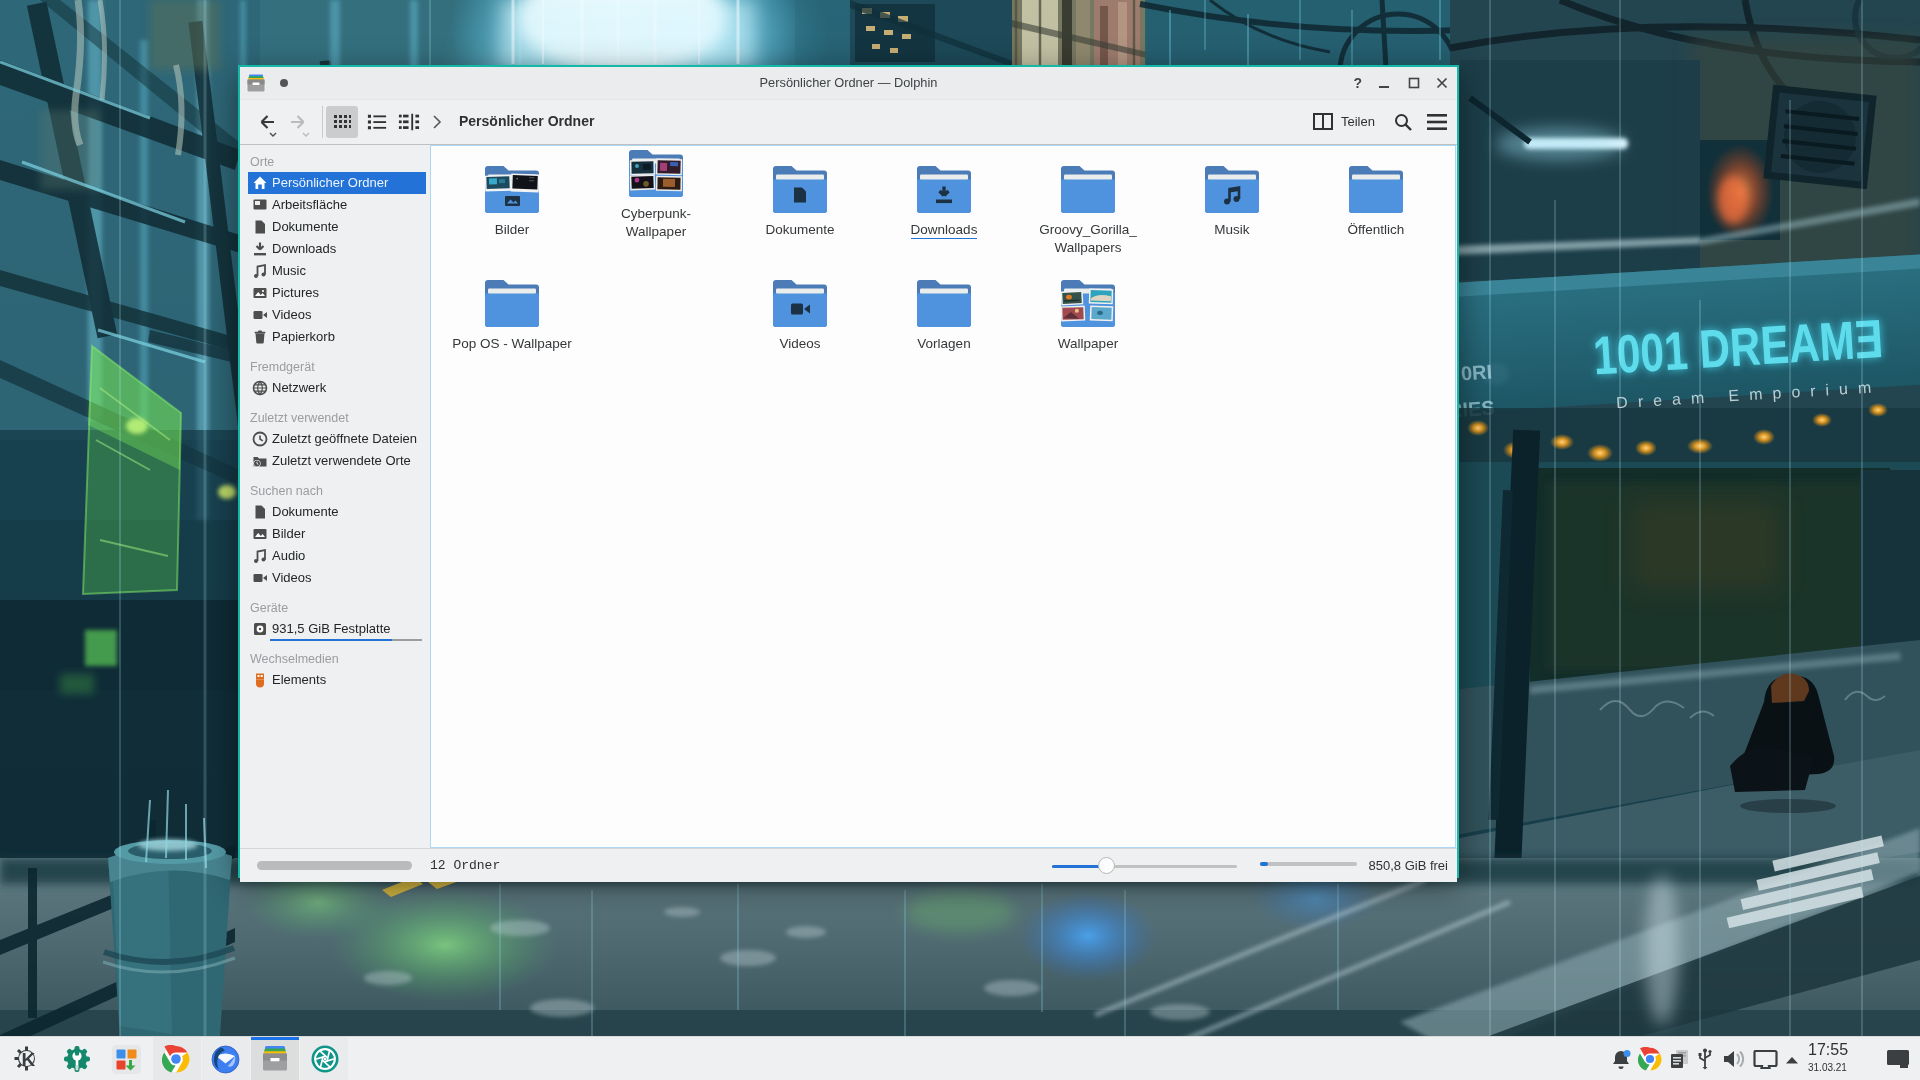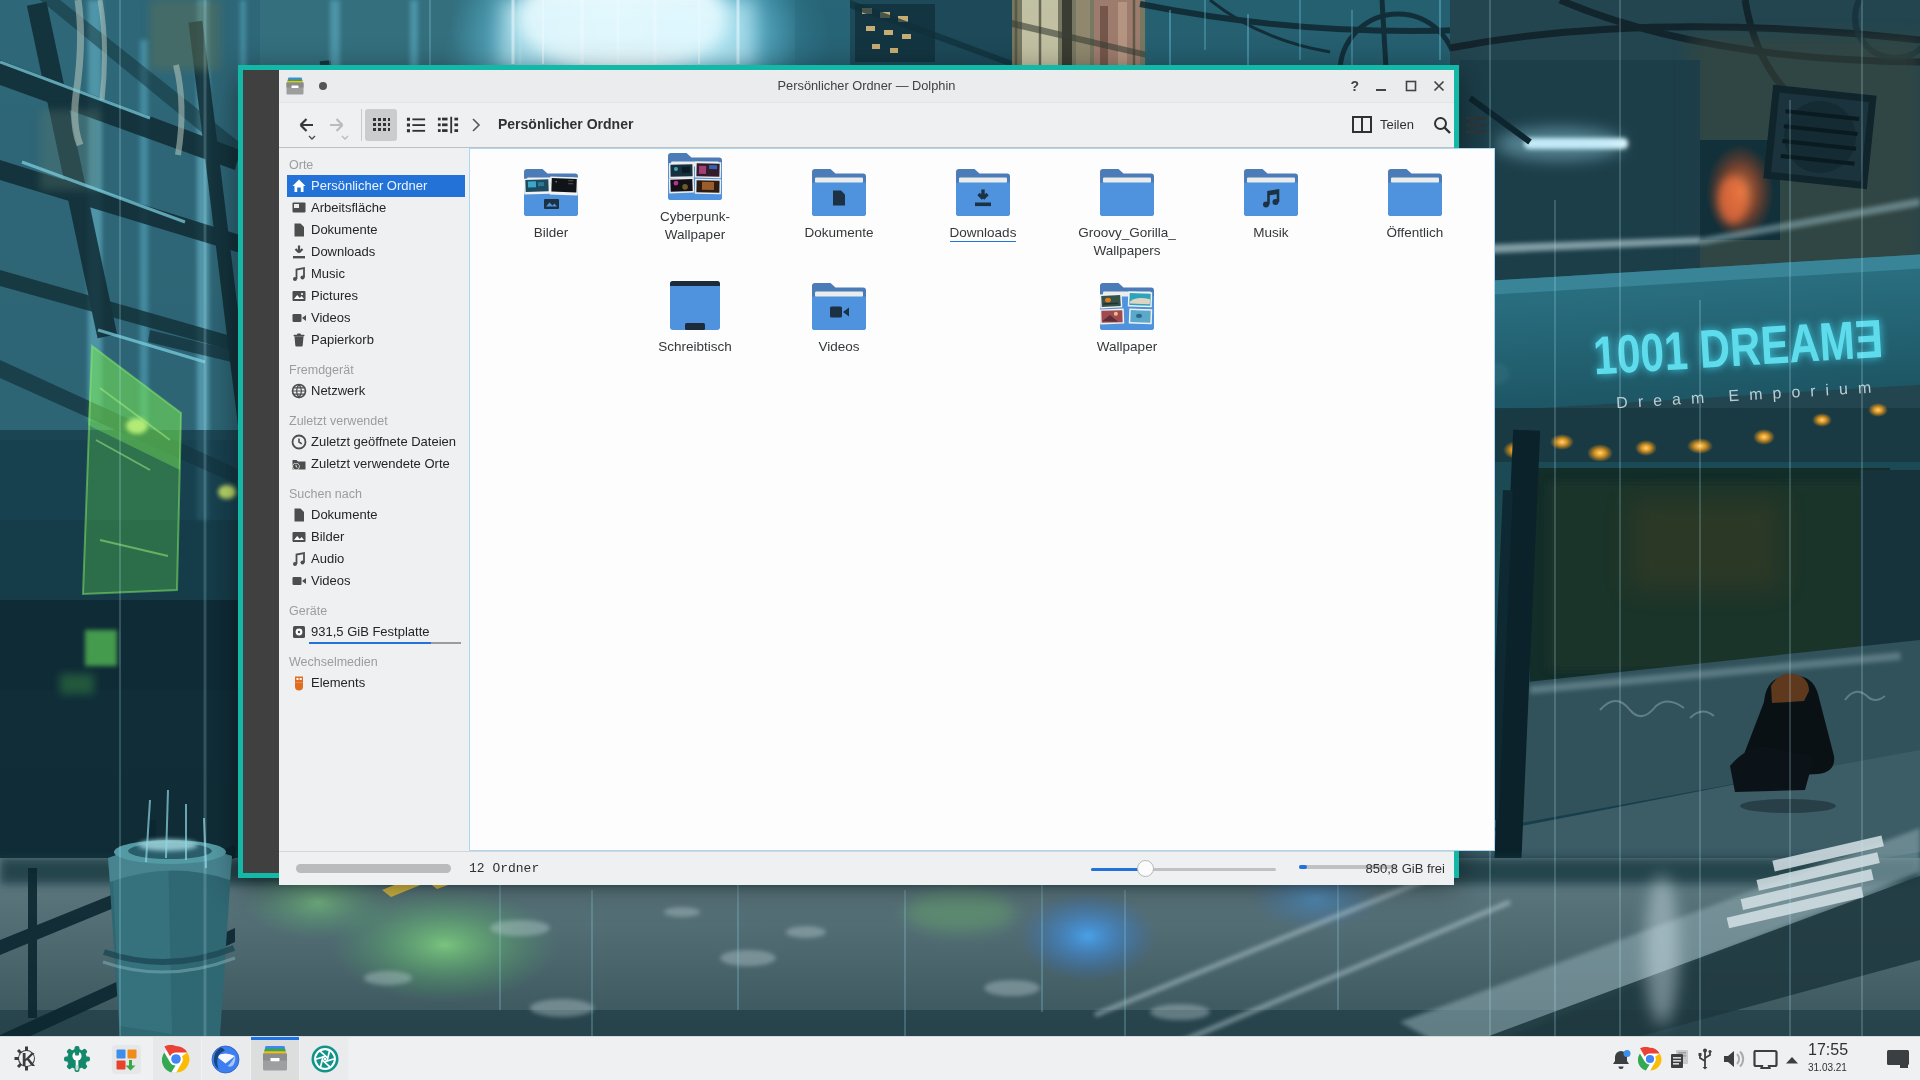--- a/index.html
+++ b/index.html
@@ -584,31 +584,37 @@
             <use href="#foldermusic"></use>
           </svg>
           <div class="flabel">Musik</div>
         </div>
       <div class="fitem" style="left:885px;top:16px">
           <svg class="fi" width="58" height="52" viewBox="0 0 58 52">
             <use href="#folderplain"></use>
           </svg>
           <div class="flabel">Öffentlich</div>
         </div>
-      <div class="fitem" style="left:165px;top:130px">
-          <svg class="fi" width="58" height="52" viewBox="0 0 58 52">
-            <use href="#folderdesk"></use>
-          </svg>
-          <div class="flabel">Schreibtisch</div>
+      <div class="fitem" style="left:21px;top:130px">
+          <svg class="fi" width="58" height="52" viewBox="0 0 58 52">
+            <use href="#folderplain"></use>
+          </svg>
+          <div class="flabel">Pop OS - Wallpaper</div>
         </div>
       <div class="fitem" style="left:309px;top:130px">
           <svg class="fi" width="58" height="52" viewBox="0 0 58 52">
             <use href="#foldervideo"></use>
           </svg>
           <div class="flabel">Videos</div>
+        </div>
+      <div class="fitem" style="left:453px;top:130px">
+          <svg class="fi" width="58" height="52" viewBox="0 0 58 52">
+            <use href="#folderplain"></use>
+          </svg>
+          <div class="flabel">Vorlagen</div>
         </div>
       <div class="fitem" style="left:597px;top:130px">
           <svg class="fi" width="58" height="52" viewBox="0 0 58 52">
             <use href="#folderwall"></use>
           </svg>
           <div class="flabel">Wallpaper</div>
         </div>
     </div>
   </div>
   <div id="statusbar">
@@ -755,21 +761,21 @@
       <div id="ctime">17:55</div>
       <div id="cdate">31.03.21</div>
     </div>
   <svg class="tico" style="left:1886px;top:12px" width="24" height="20" viewBox="0 0 24 20">
     <rect x="1" y="1" width="22" height="15" rx="1.5" fill="#3c3f41"></rect>
     <rect x="14" y="12" width="8" height="7" fill="#3c3f41"></rect>
   </svg>
 </div>
 
 <style>
-#win{position:absolute;left:238px;top:65px;width:1221px;height:813px;background:#404040;border:5px solid #14b8a6;box-sizing:border-box;box-shadow:0 8px 30px rgba(0,0,0,0.45);padding-left:36px;}
+#win{position:absolute;left:238px;top:65px;width:1221px;height:813px;background:#404040;border:2px solid #14b8a6;box-sizing:border-box;box-shadow:0 8px 30px rgba(0,0,0,0.45);}
 #titlebar{position:relative;height:32px;background:#ebeced;border-bottom:1px solid #e4e5e6;}
 #dicon{position:absolute;left:6px;top:6px;}
 #moddot{position:absolute;left:40px;top:12px;width:8px;height:8px;border-radius:50%;background:#555;}
 #wtitle{position:absolute;left:0;right:0;top:8px;text-align:center;font-size:12.8px;color:#3e4244;}
 .wbtn{position:absolute;top:7px;color:#444;}
 #whelp{right:95px;font-size:14px;font-weight:bold;top:8px;position:absolute;}
 #titlebar svg.wbtn:nth-of-type(2){right:64px;}
 #titlebar svg.wbtn:nth-of-type(3){right:34px;}
 #titlebar svg.wbtn:nth-of-type(4){right:6px;}
 #toolbar{position:relative;height:44px;background:#eff0f1;border-bottom:1px solid #bfc0c1;}

